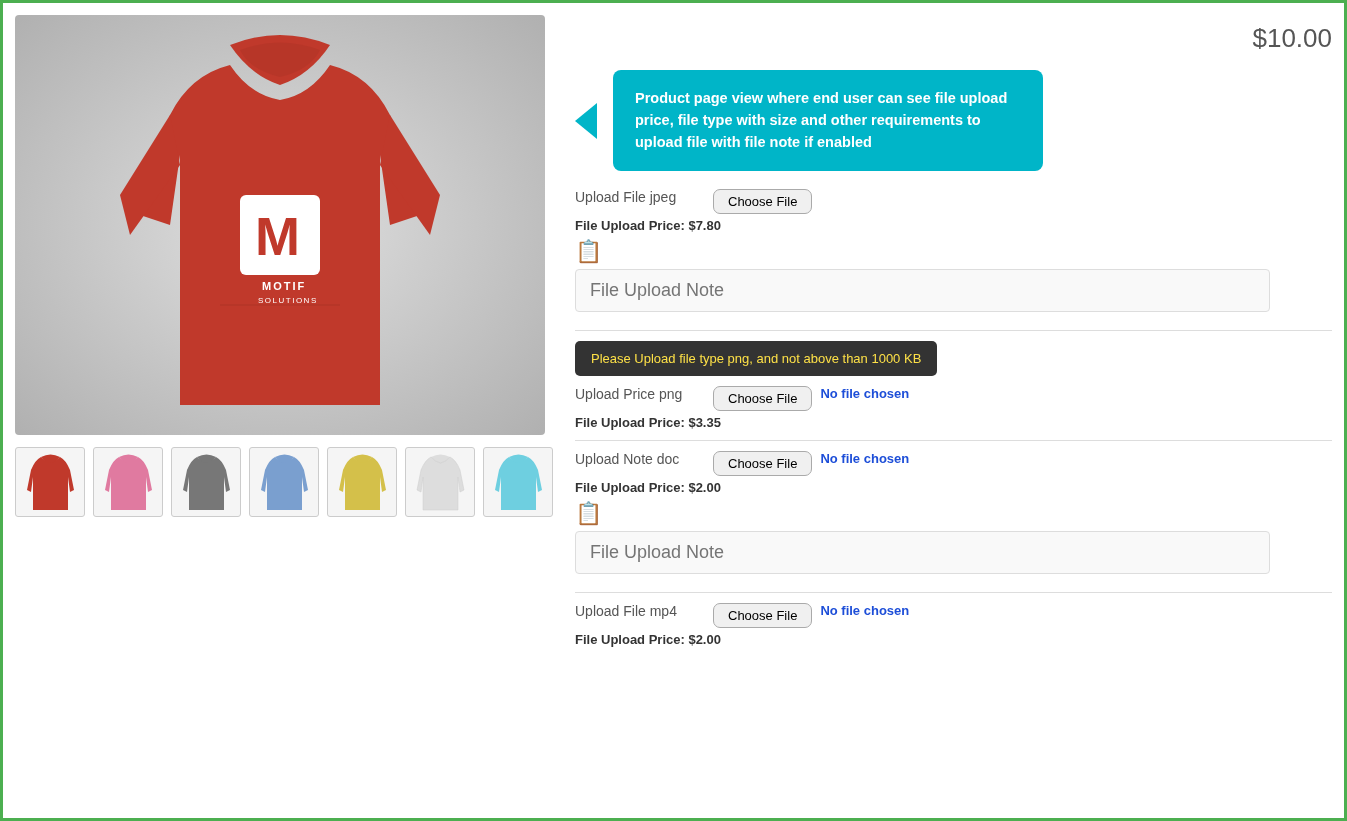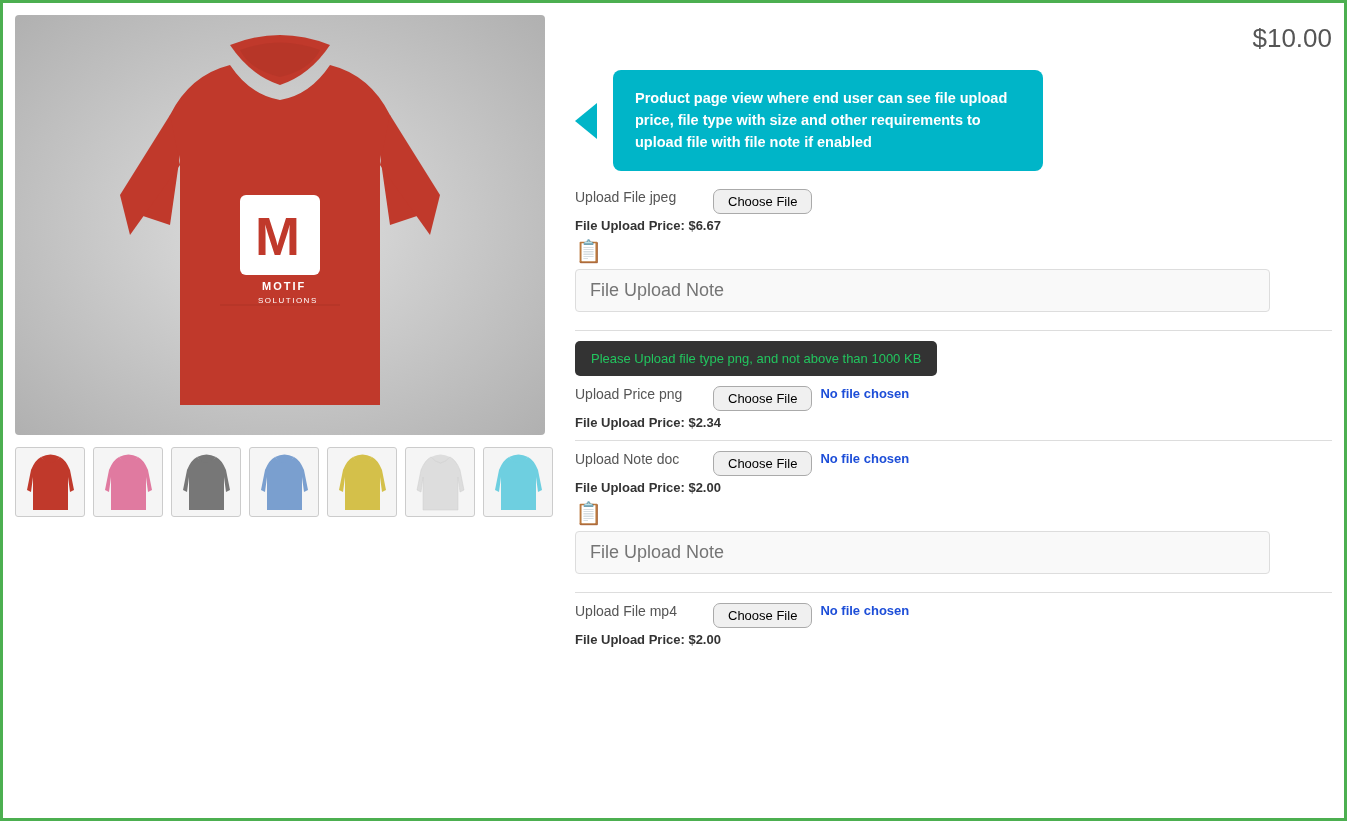--- a/index.html
+++ b/index.html
@@ -146,21 +146,21 @@
       margin-bottom: 8px;
       outline: none;
     }
     .divider {
       border: none;
       border-top: 1px solid #ddd;
       margin: 10px 0;
     }
     .tooltip-box {
       background: #333;
-      color: #22c55e;
+      color: #fde047;
       font-size: 13px;
       padding: 10px 16px;
       border-radius: 5px;
       display: inline-block;
       margin-bottom: 10px;
       max-width: 480px;
     }
   </style>
 </head>
 <body>
@@ -257,38 +257,38 @@
         <span>Product page view where end user can see file upload price, file type with size and other requirements to upload file with file note if enabled</span>
       </div>
     </div>
 
     
     <div class="upload-section">
       <div class="upload-row">
         <span class="upload-label">Upload File jpeg</span>
         <button class="file-btn">Choose File</button>
       </div>
-      <div class="upload-price">File Upload Price: $6.67</div>
+      <div class="upload-price">File Upload Price: $7.80</div>
       <div class="note-icon">📋</div>
       <input type="text" class="note-input" placeholder="File Upload Note" style="">
     </div>
 
     <hr class="divider">
 
     
     <div class="tooltip-box">Please Upload file type png, and not above than 1000 KB</div>
 
     
     <div class="upload-section">
       <div class="upload-row">
         <span class="upload-label">Upload Price png</span>
         <button class="file-btn">Choose File</button>
         <span class="no-file-text">No file chosen</span>
       </div>
-      <div class="upload-price">File Upload Price: $2.34</div>
+      <div class="upload-price">File Upload Price: $3.35</div>
     </div>
 
     <hr class="divider">
 
     
     <div class="upload-section">
       <div class="upload-row">
         <span class="upload-label">Upload Note doc</span>
         <button class="file-btn">Choose File</button>
         <span class="no-file-text">No file chosen</span>

